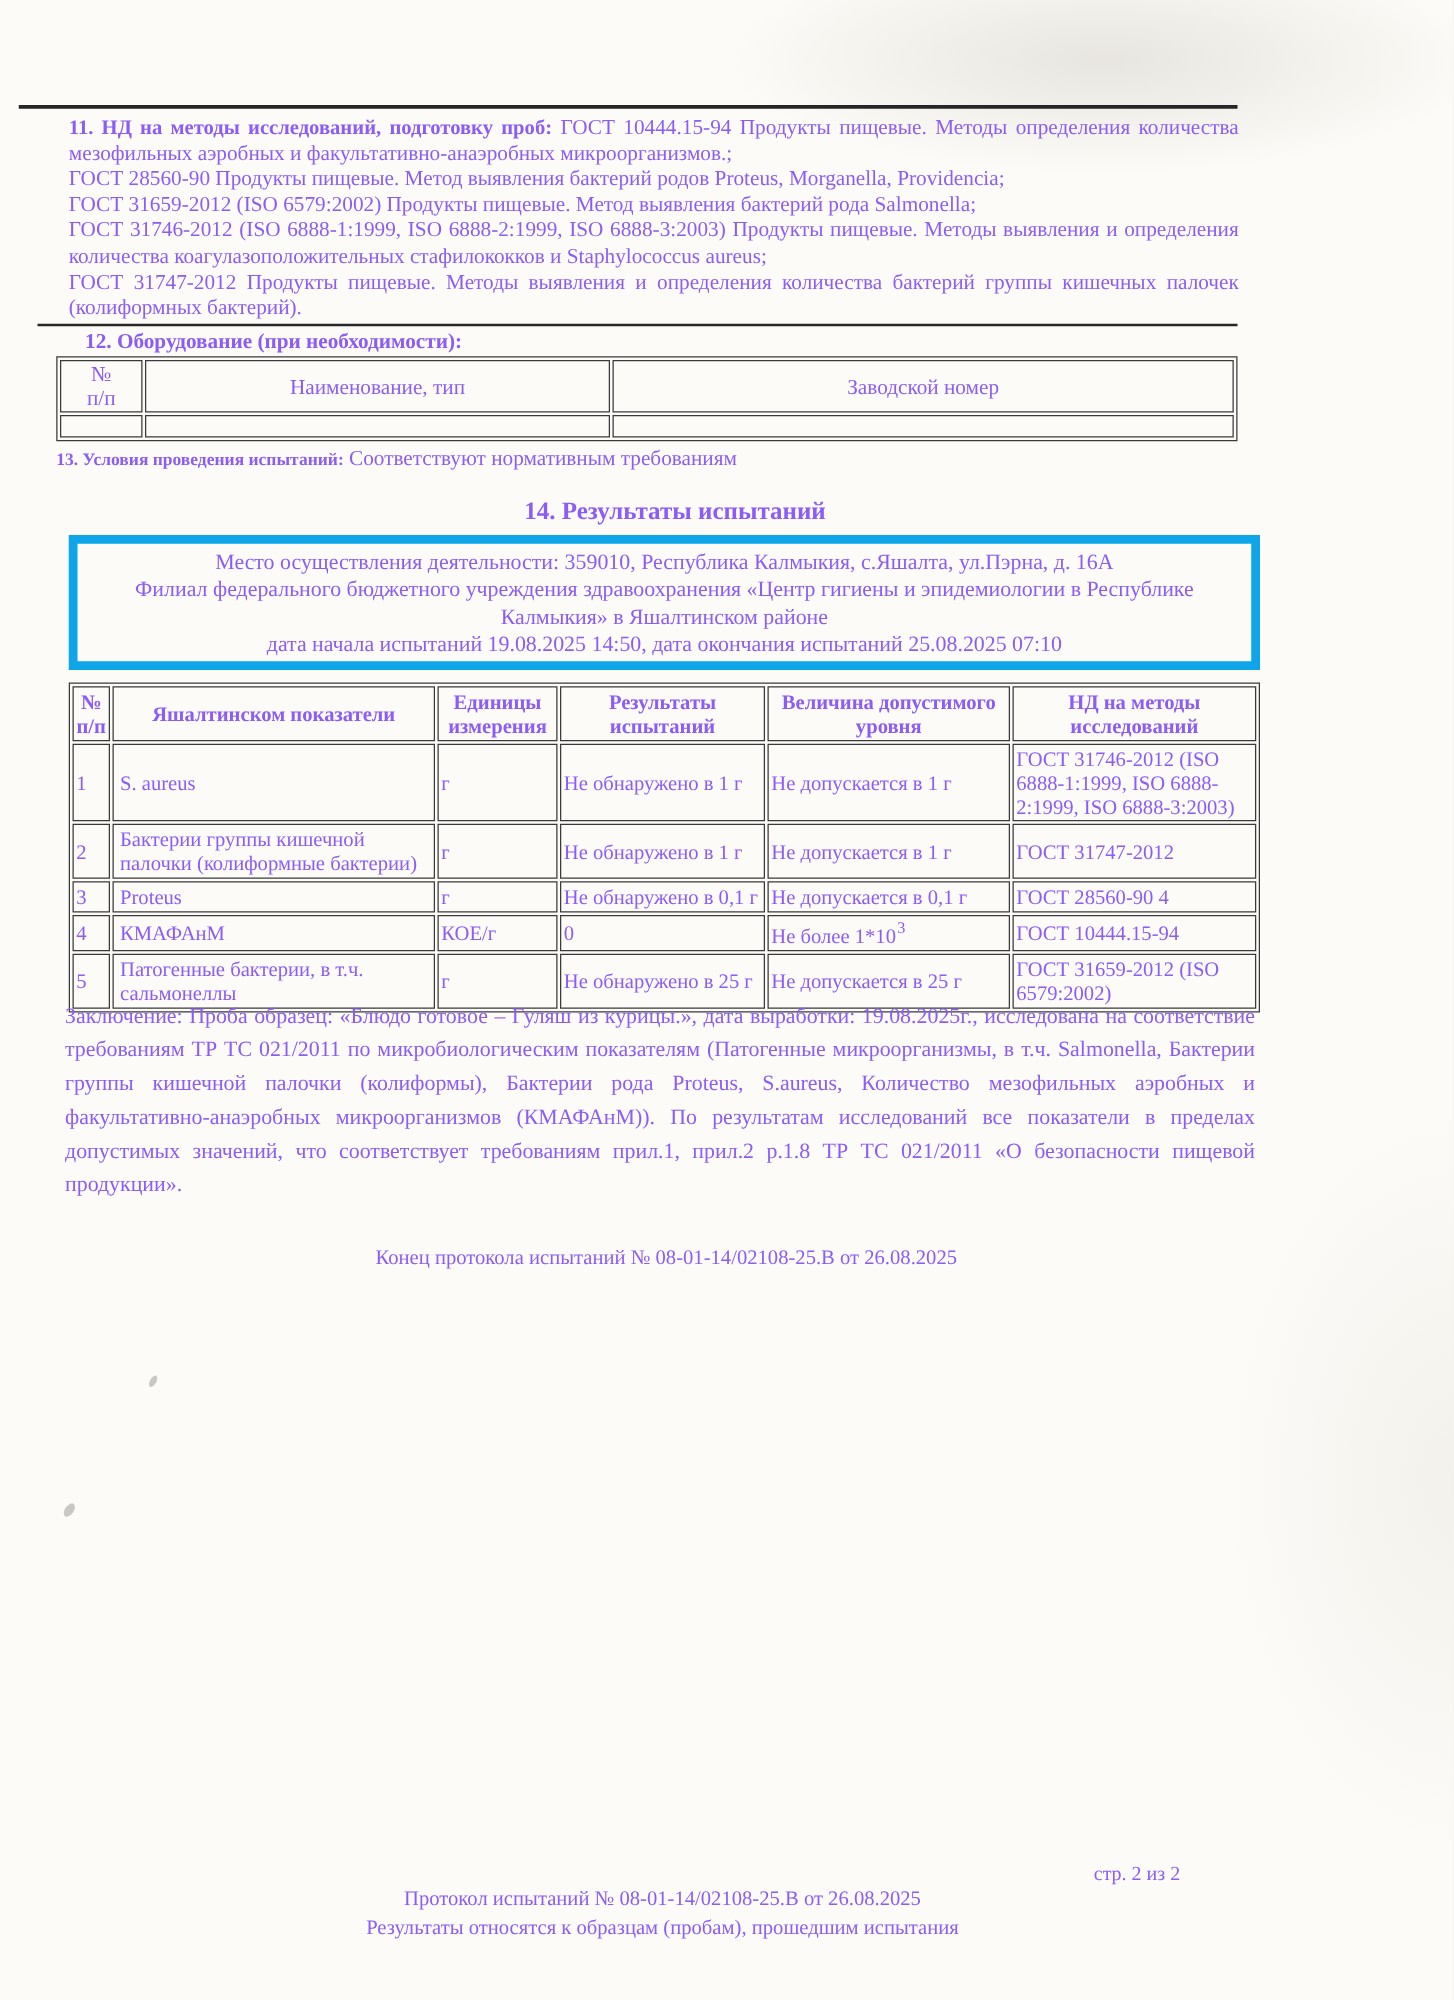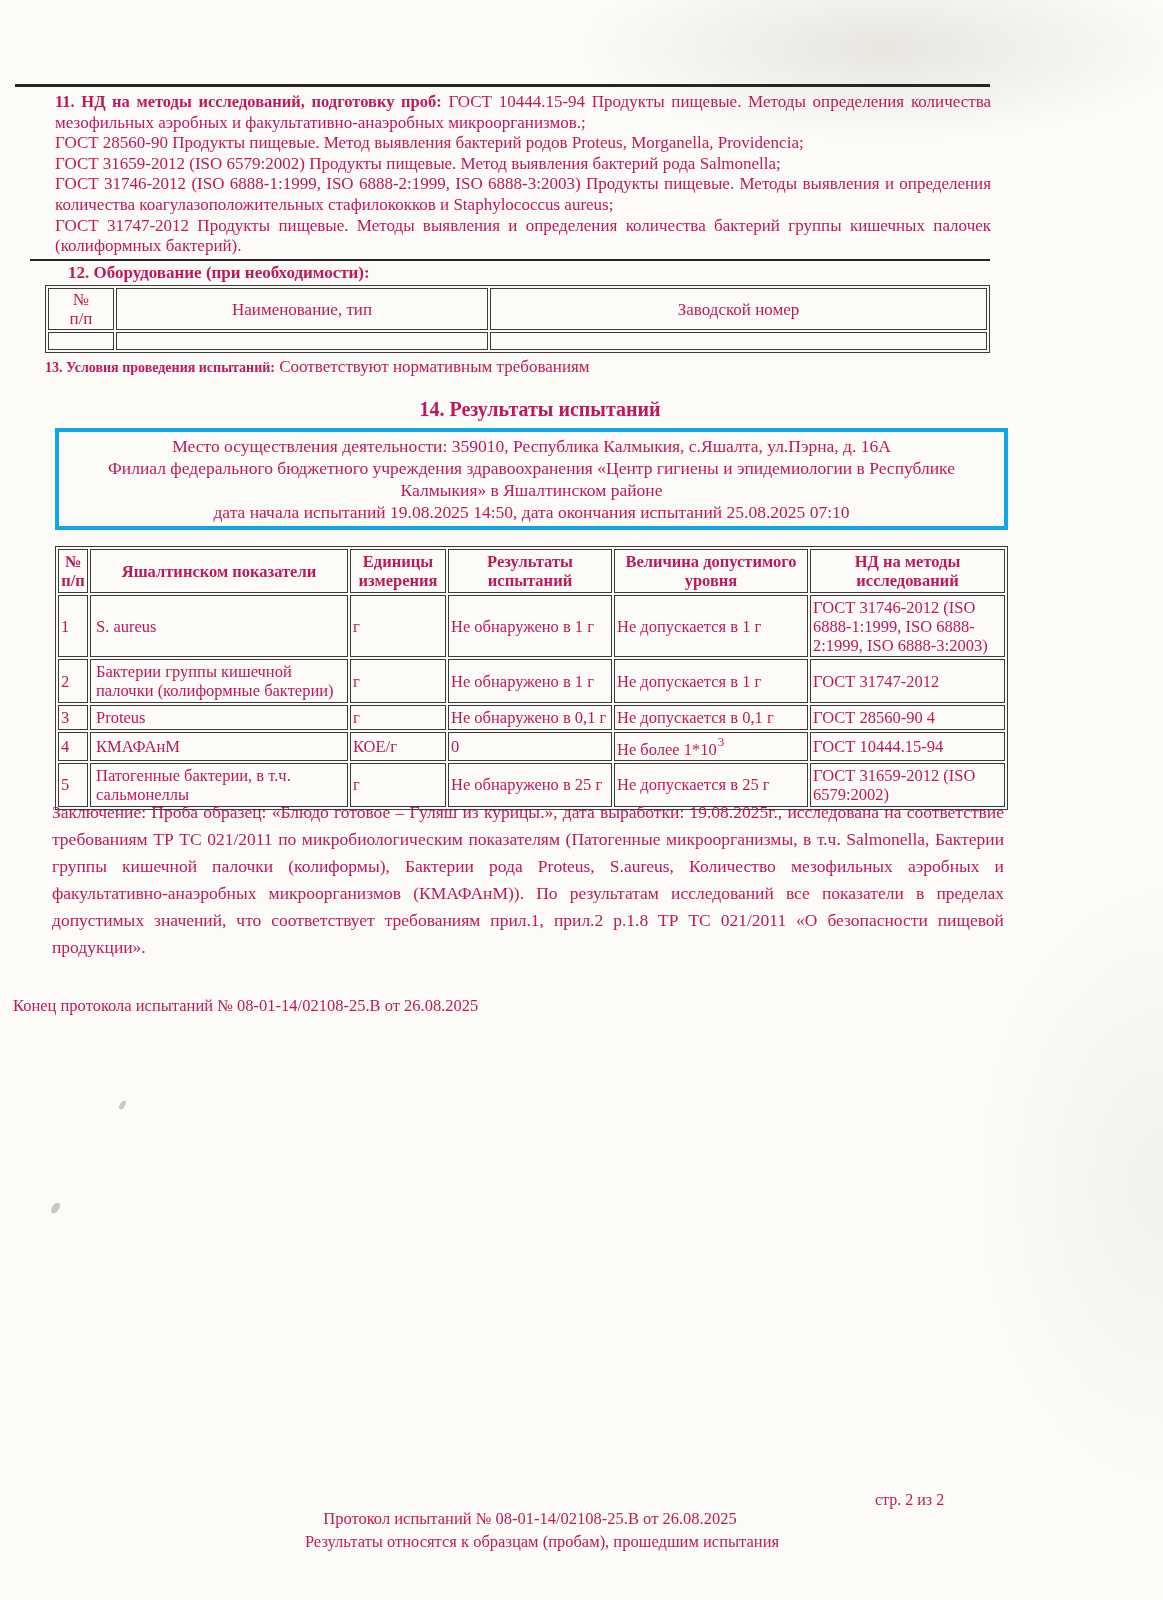--- a/index.html
+++ b/index.html
@@ -3,21 +3,21 @@
 <meta charset="utf-8">
 <style>
   html,body { margin:0; padding:0; }
   body { background:#e9e7e2; }
   .page {
     position:relative;
     width:1163px; height:1600px;
     margin:0 auto;
     background:#fcfbf7;
     font-family:"Liberation Serif","DejaVu Serif",serif;
-    color:#be185d;
+    color:#8b5cf6;
     overflow:hidden;
   }
   .scan-shadow {
     position:absolute; left:0; top:0; width:100%; height:100%;
     background:
       radial-gradient(ellipse 430px 130px at 76% 3%, rgba(185,180,168,0.30), rgba(185,180,168,0) 70%),
       radial-gradient(ellipse 260px 420px at 100% 74%, rgba(200,196,186,0.18), rgba(200,196,186,0) 70%);
     pointer-events:none;
   }
   .speck { position:absolute; background:rgba(110,105,95,0.35); border-radius:50%; }
@@ -46,21 +46,21 @@
   .s13 { position:absolute; left:45px; top:357px; font-size:17px; }
   .s13 b { font-size:14px; }
 
   .s14title {
     position:absolute; left:0; top:398px; width:1080px;
     text-align:center; font-size:20px; font-weight:bold;
   }
 
   .infobox {
     position:absolute; left:55px; top:428px; width:953px;
-    box-sizing:border-box; border:4px solid #0ea5e9;
+    box-sizing:border-box; border:7px solid #0ea5e9;
     padding:3px 12px; font-size:17.5px; line-height:22px; text-align:center;
   }
 
   .rtable {
     position:absolute; left:55px; top:546px; width:953px;
     border:1px solid #3a3a3a; font-size:16.5px;
   }
   .rtable th {
     font-weight:bold; text-align:center; vertical-align:middle;
     font-size:16.5px; line-height:19px; padding:2px 1px; white-space:pre-line;
@@ -74,26 +74,26 @@
   .rtable tr.r5 td { height:40px; }
   sup.exp { font-size:13px; position:relative; top:-2px; left:1px; }
 
   .conclusion {
     position:absolute; left:52px; top:799px; width:952px;
     font-size:17.5px; line-height:27px; text-align:justify;
   }
 
   .endline {
     position:absolute; left:13px; top:996px; width:1040px;
-    text-align:left; font-size:16.5px;
+    text-align:center; font-size:16.5px;
   }
 
   .pagenum { position:absolute; left:875px; top:1491px; font-size:16px; }
   .f1 { position:absolute; left:0; top:1509px; width:1060px; text-align:center; font-size:16.5px; }
-  .f2 { position:absolute; left:0; top:1532px; width:1060px; text-align:center; font-size:16.5px;padding-left:12px; }
+  .f2 { position:absolute; left:0; top:1532px; width:1060px; text-align:center; font-size:16.5px; }
 </style>
 </head>
 <body>
 
 <div class="page">
   <div class="scan-shadow"></div>
   <div class="speck" style="left:120px;top:1100px;width:5px;height:10px;transform:rotate(30deg);"></div>
   <div class="speck" style="left:52px;top:1202px;width:7px;height:12px;transform:rotate(35deg);"></div>
 
   <div class="hline" style="left:15px;top:84px;width:975px;height:3px;"></div>

